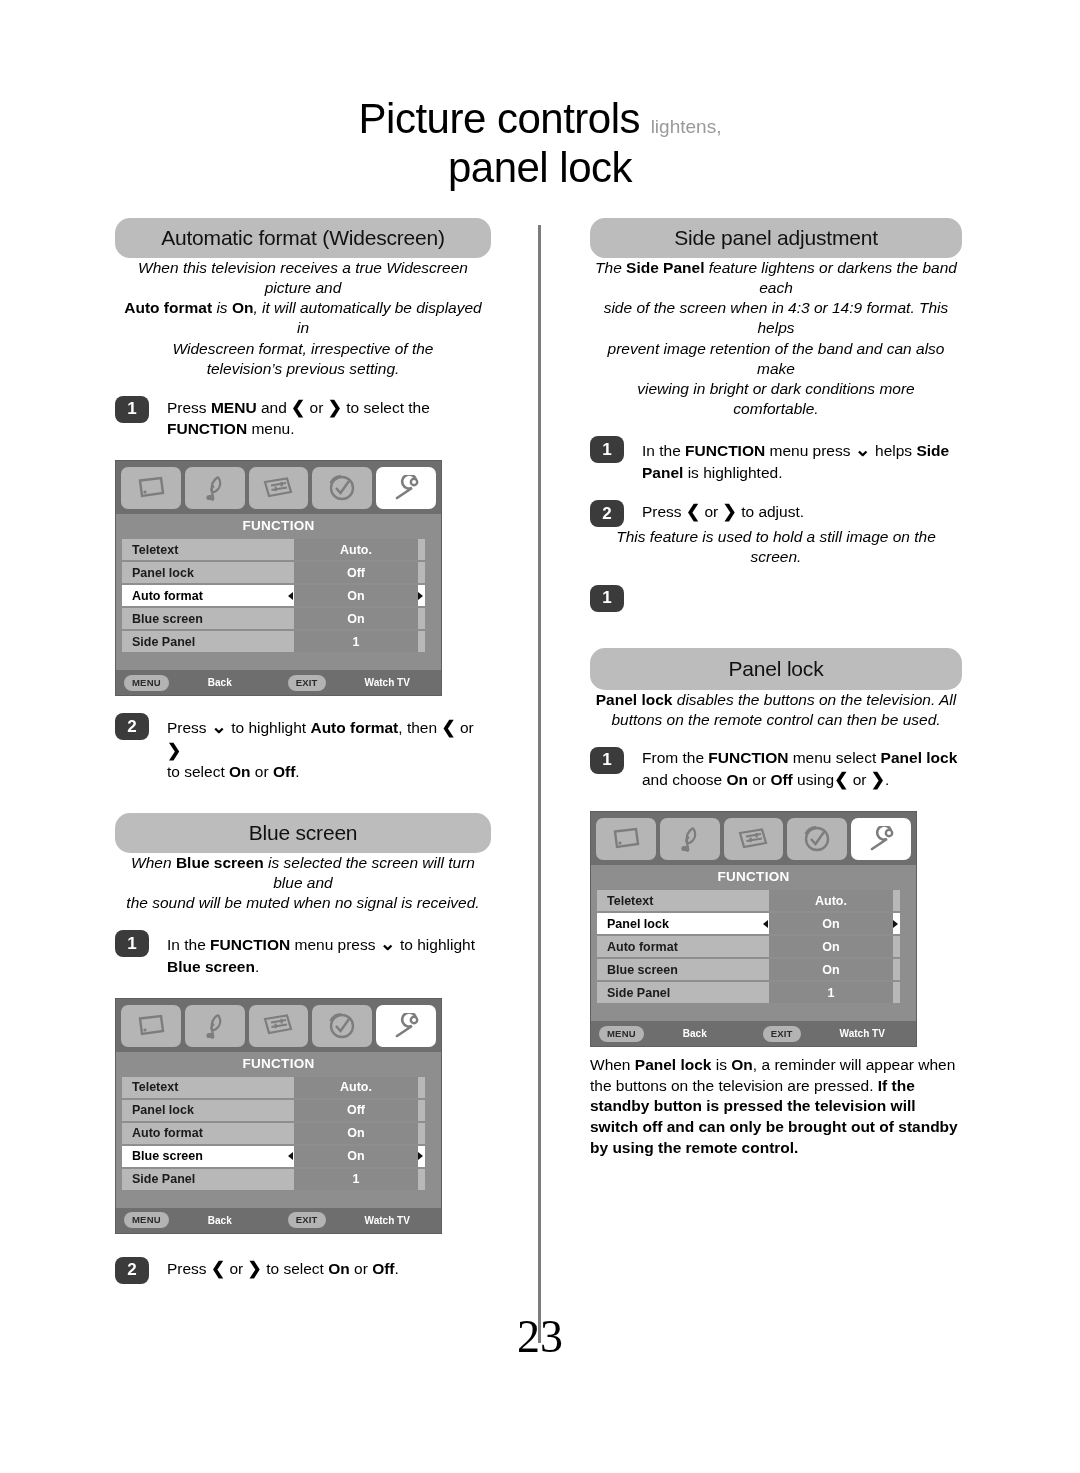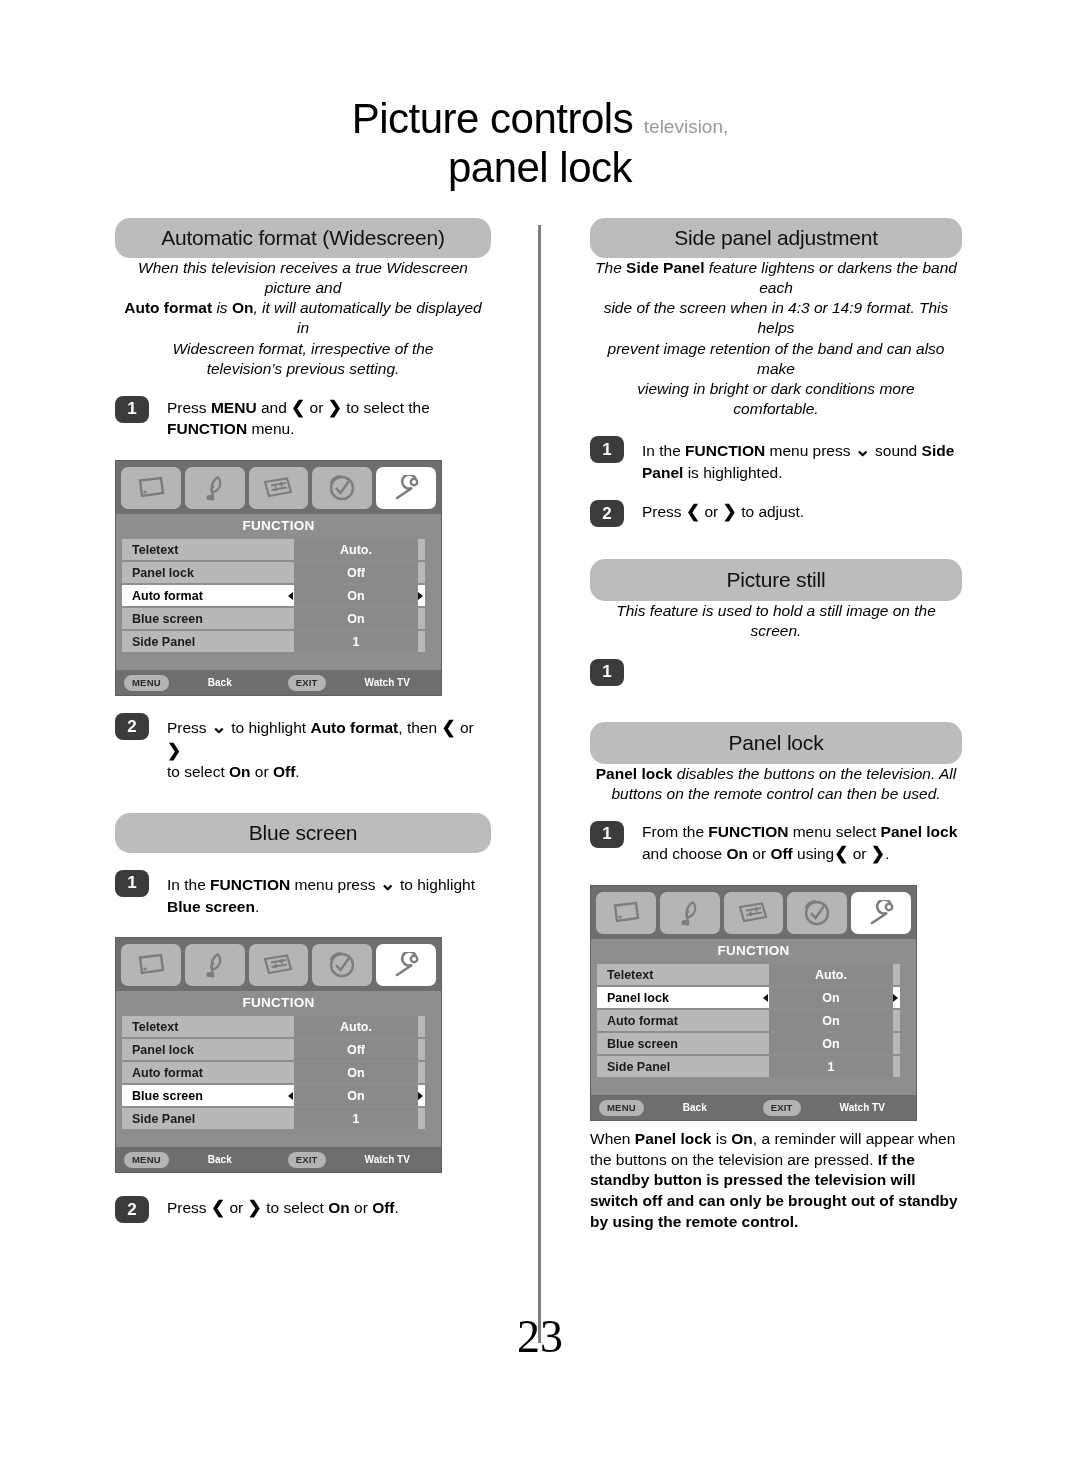--- a/index.html
+++ b/index.html
@@ -203,21 +203,21 @@
   }
 </style>
 </head>
 <body>
 
 <div class="page">
 
   <div class="title-block">
     <div class="title-line1">
       <span class="main">Picture controls</span>
-      <span class="cont">television,</span>
+      <span class="cont">lightens,</span>
     </div>
     <div class="title-line2">panel lock</div>
   </div>
 
   <div class="divider"></div>
 
   <div class="col-left">
 
     <div class="sec-head">
       <span>Automatic format (Widescreen)</span>
@@ -334,20 +334,24 @@
       <div class="step-txt">
         <span>Press </span><span class="arr arr-d"></span><span> to highlight </span><b>Auto format</b><span>, then </span><span class="arr arr-l"></span><span> or </span><span class="arr arr-r"></span><br>
         <span>to select </span><b>On</b><span> or </span><b>Off</b><span>.</span>
       </div>
     </div>
 
     <div class="sec-head" style="margin-top:30px">
       <span>Blue screen</span>
     </div>
 
+    <div class="intro">
+      <span>When </span><b>Blue screen</b><span> is selected the screen will turn blue and</span><br>
+      <span>the sound will be muted when no signal is received.</span>
+    </div>
 
     <div class="step">
       <div class="step-num">1</div>
       <div class="step-txt">
         <span>In the </span><b>FUNCTION</b><span> menu press </span><span class="arr arr-d"></span><span> to highlight</span><br>
         <b>Blue screen</b><span>.</span>
       </div>
     </div>
 
     <div class="osd">
@@ -459,35 +463,32 @@
     <div class="intro">
       <span>The </span><b>Side Panel</b><span> feature lightens or darkens the band each</span><br>
       <span>side of the screen when in 4:3 or 14:9 format. This helps</span><br>
       <span>prevent image retention of the band and can also make</span><br>
       <span>viewing in bright or dark conditions more comfortable.</span>
     </div>
 
     <div class="step">
       <div class="step-num">1</div>
       <div class="step-txt">
-        <span>In the </span><b>FUNCTION</b><span> menu press </span><span class="arr arr-d"></span><span> sound </span><b>Side</b><br>
+        <span>In the </span><b>FUNCTION</b><span> menu press </span><span class="arr arr-d"></span><span> helps </span><b>Side</b><br>
         <b>Panel</b><span> is highlighted.</span>
       </div>
     </div>
 
     <div class="step">
       <div class="step-num">2</div>
       <div class="step-txt">
         <span>Press </span><span class="arr arr-l"></span><span> or </span><span class="arr arr-r"></span><span> to adjust.</span>
       </div>
     </div>
 
-    <div class="sec-head tall" style="margin-top:32px">
-      <span>Picture still</span>
-    </div>
 
     <div class="intro">
       <span>This feature is used to hold a still image on the screen.</span>
     </div>
 
     <div class="step">
       <div class="step-num">1</div>
     </div>
 
     <div class="sec-head tall" style="margin-top:36px">

